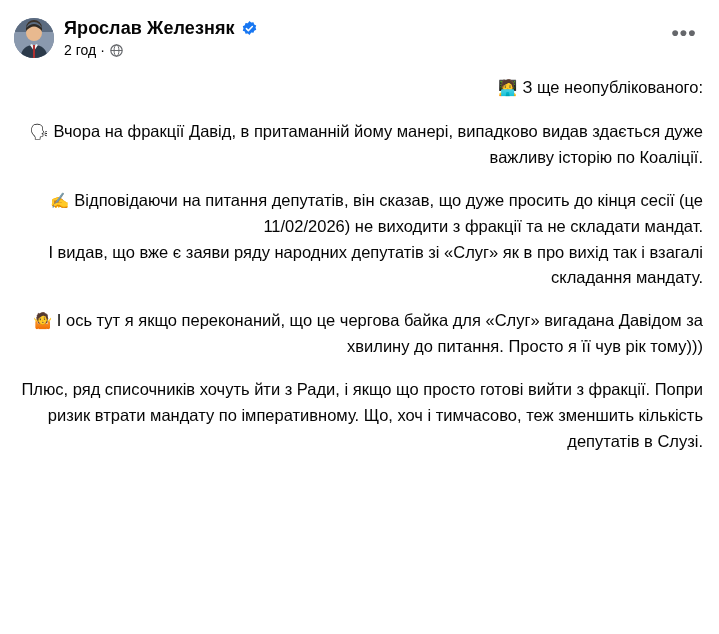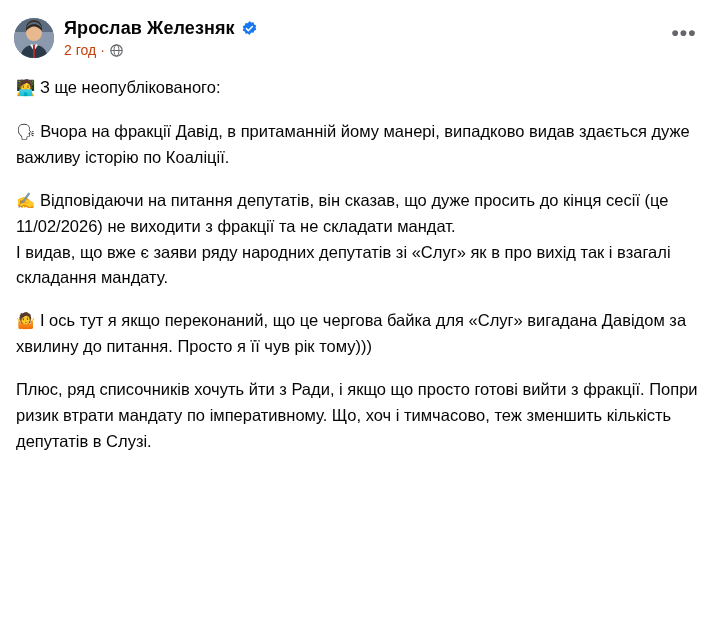--- a/index.html
+++ b/index.html
@@ -58,21 +58,21 @@
   .verified-badge {
     margin-left: 6px;
     width: 17px;
     height: 17px;
     display: inline-block;
   }
   .meta-row {
     display: flex;
     align-items: center;
     margin-top: 4px;
-    color: #c2410c;
+    color: #000000;
     font-size: 14px;
     line-height: 16px;
   }
   .meta-sep {
     margin: 0 4px;
   }
   .globe-icon {
     width: 13px;
     height: 13px;
     display: inline-block;
@@ -99,20 +99,21 @@
     line-height: 25.5px;
     color: #050505;
     padding: 0 2px;
   }
   .para {
     margin: 0 0 0 0;
     white-space: pre-wrap;
   }
   .para.spaced {
     margin-top: 17px;
+    text-align: right;
   }
   .emoji {
     font-family: "DejaVu Sans", sans-serif;
     font-size: 15.5px;
   }
 </style>
 </head>
 <body>
 
 <div class="post">

